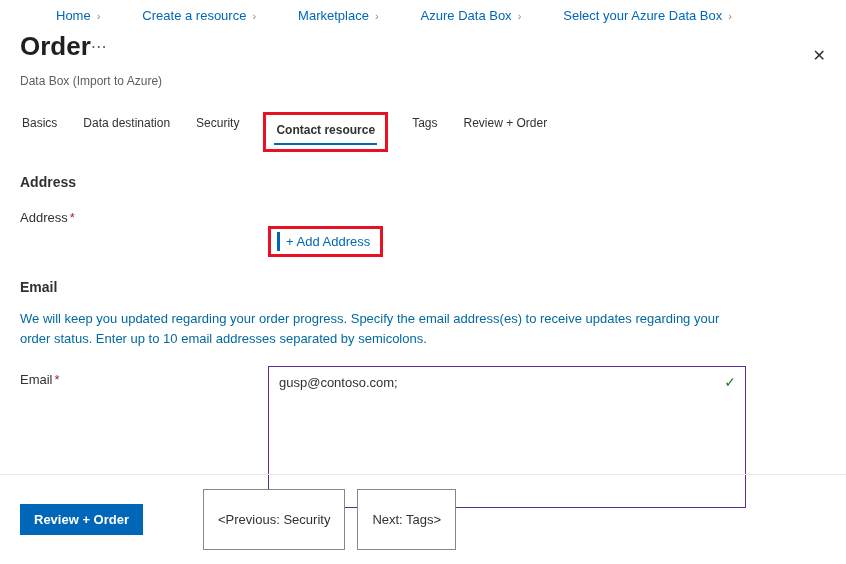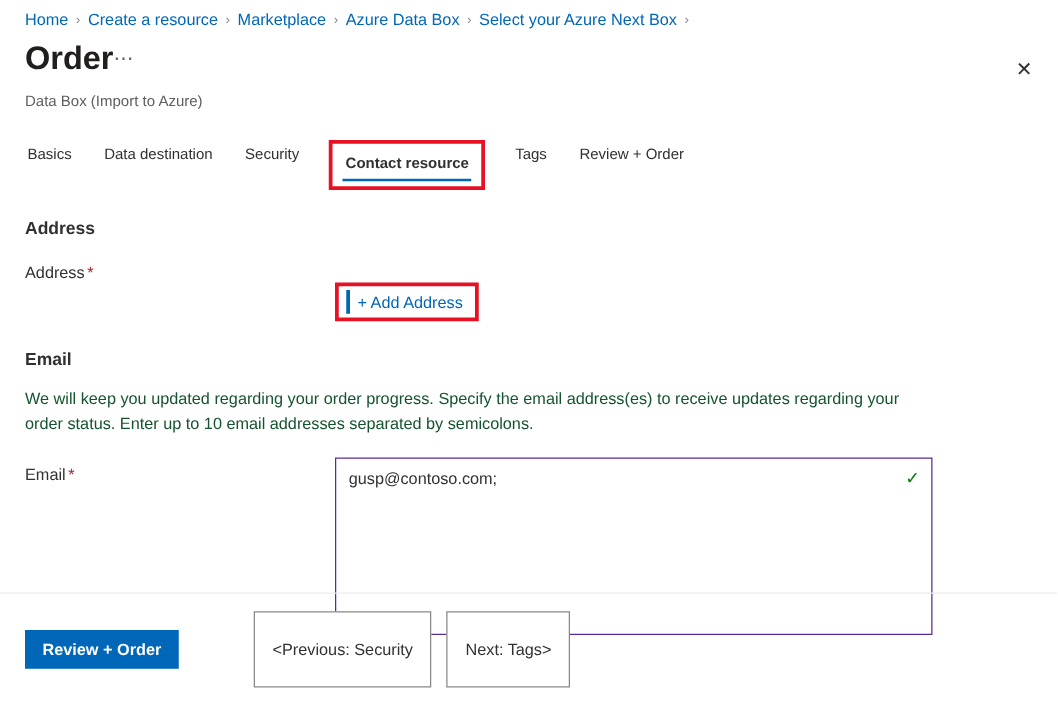--- a/index.html
+++ b/index.html
@@ -13,21 +13,21 @@
     position: relative;
     overflow: hidden;
   }
   .breadcrumb {
     display: flex;
     align-items: center;
     gap: 6px;
     padding: 8px 20px 4px 20px;
     font-size: 13px;
   }
-  .breadcrumb a { color: #0067b8; text-decoration: none; cursor: pointer; }
+  .breadcrumb a { color: #0067b8; text-decoration: none; cursor: pointer; margin-left: 36px; }
   .breadcrumb .sep { color: #8a8886; font-size: 11px; }
   .page-header {
     padding: 4px 20px 12px 20px;
     display: flex;
     align-items: center;
     gap: 0;
     position: relative;
   }
   .page-title { font-size: 26px; font-weight: 600; color: #201f1e; }
   .more-dots { color: #605e5c; font-size: 16px; cursor: pointer; }
@@ -82,21 +82,21 @@
   .add-address-btn {
     color: #0067b8;
     font-size: 13px;
     padding: 2px 4px;
     cursor: pointer;
     border-left: 3px solid #0067b8;
     padding-left: 6px;
   }
   .desc-text {
     font-size: 13px;
-    color: #14532d;
+    color: #0369a1;
     line-height: 1.5;
     margin-bottom: 18px;
     max-width: 720px;
   }
   .email-box {
     width: 478px;
     height: 142px;
     border: 1px solid #5c2d91;
     padding: 8px 34px 8px 10px;
     font-size: 13px;
@@ -147,21 +147,21 @@
 
 <div class="breadcrumb">
   <a>Home</a>
   <span class="sep">›</span>
   <a>Create a resource</a>
   <span class="sep">›</span>
   <a>Marketplace</a>
   <span class="sep">›</span>
   <a>Azure Data Box</a>
   <span class="sep">›</span>
-  <a>Select your Azure Next Box</a>
+  <a>Select your Azure Data Box</a>
   <span class="sep">›</span>
 </div>
 
 <div class="page-header">
   <span class="page-title">Order</span>
   <span class="more-dots">⋯</span>
 </div>
 <div class="subtitle">Data Box (Import to Azure)</div>
 
 <div class="close-x">✕</div>

